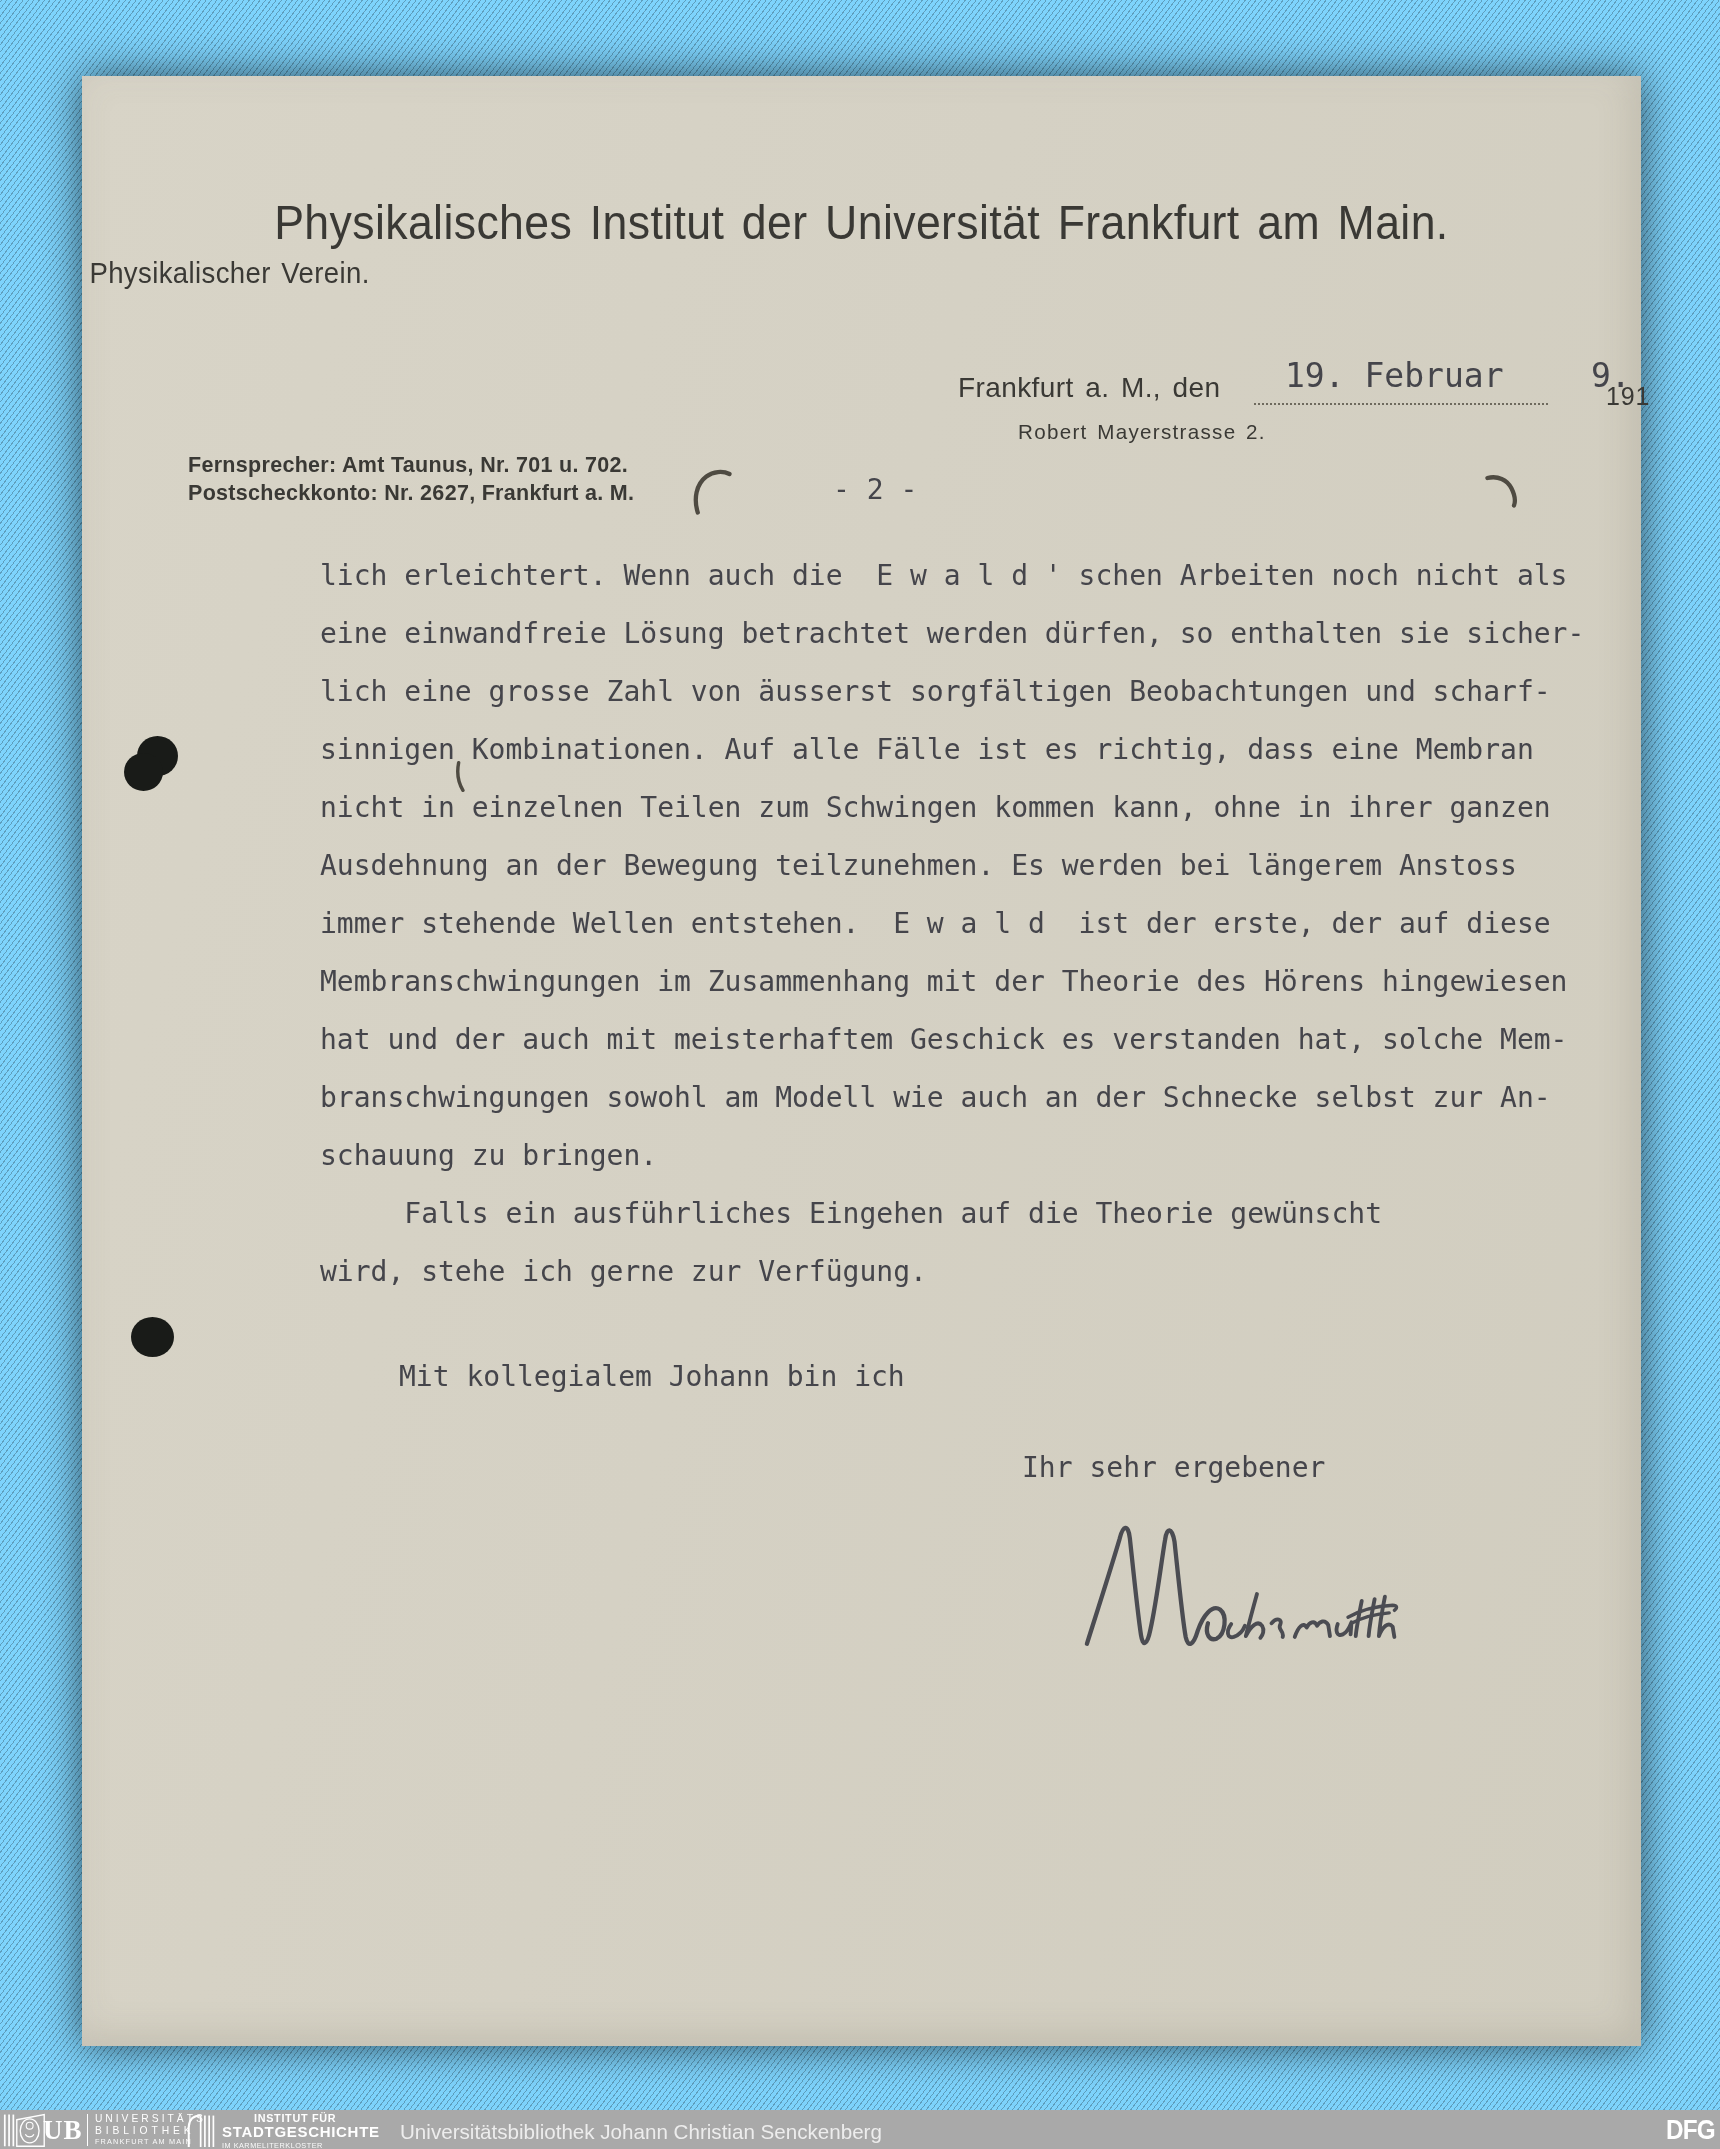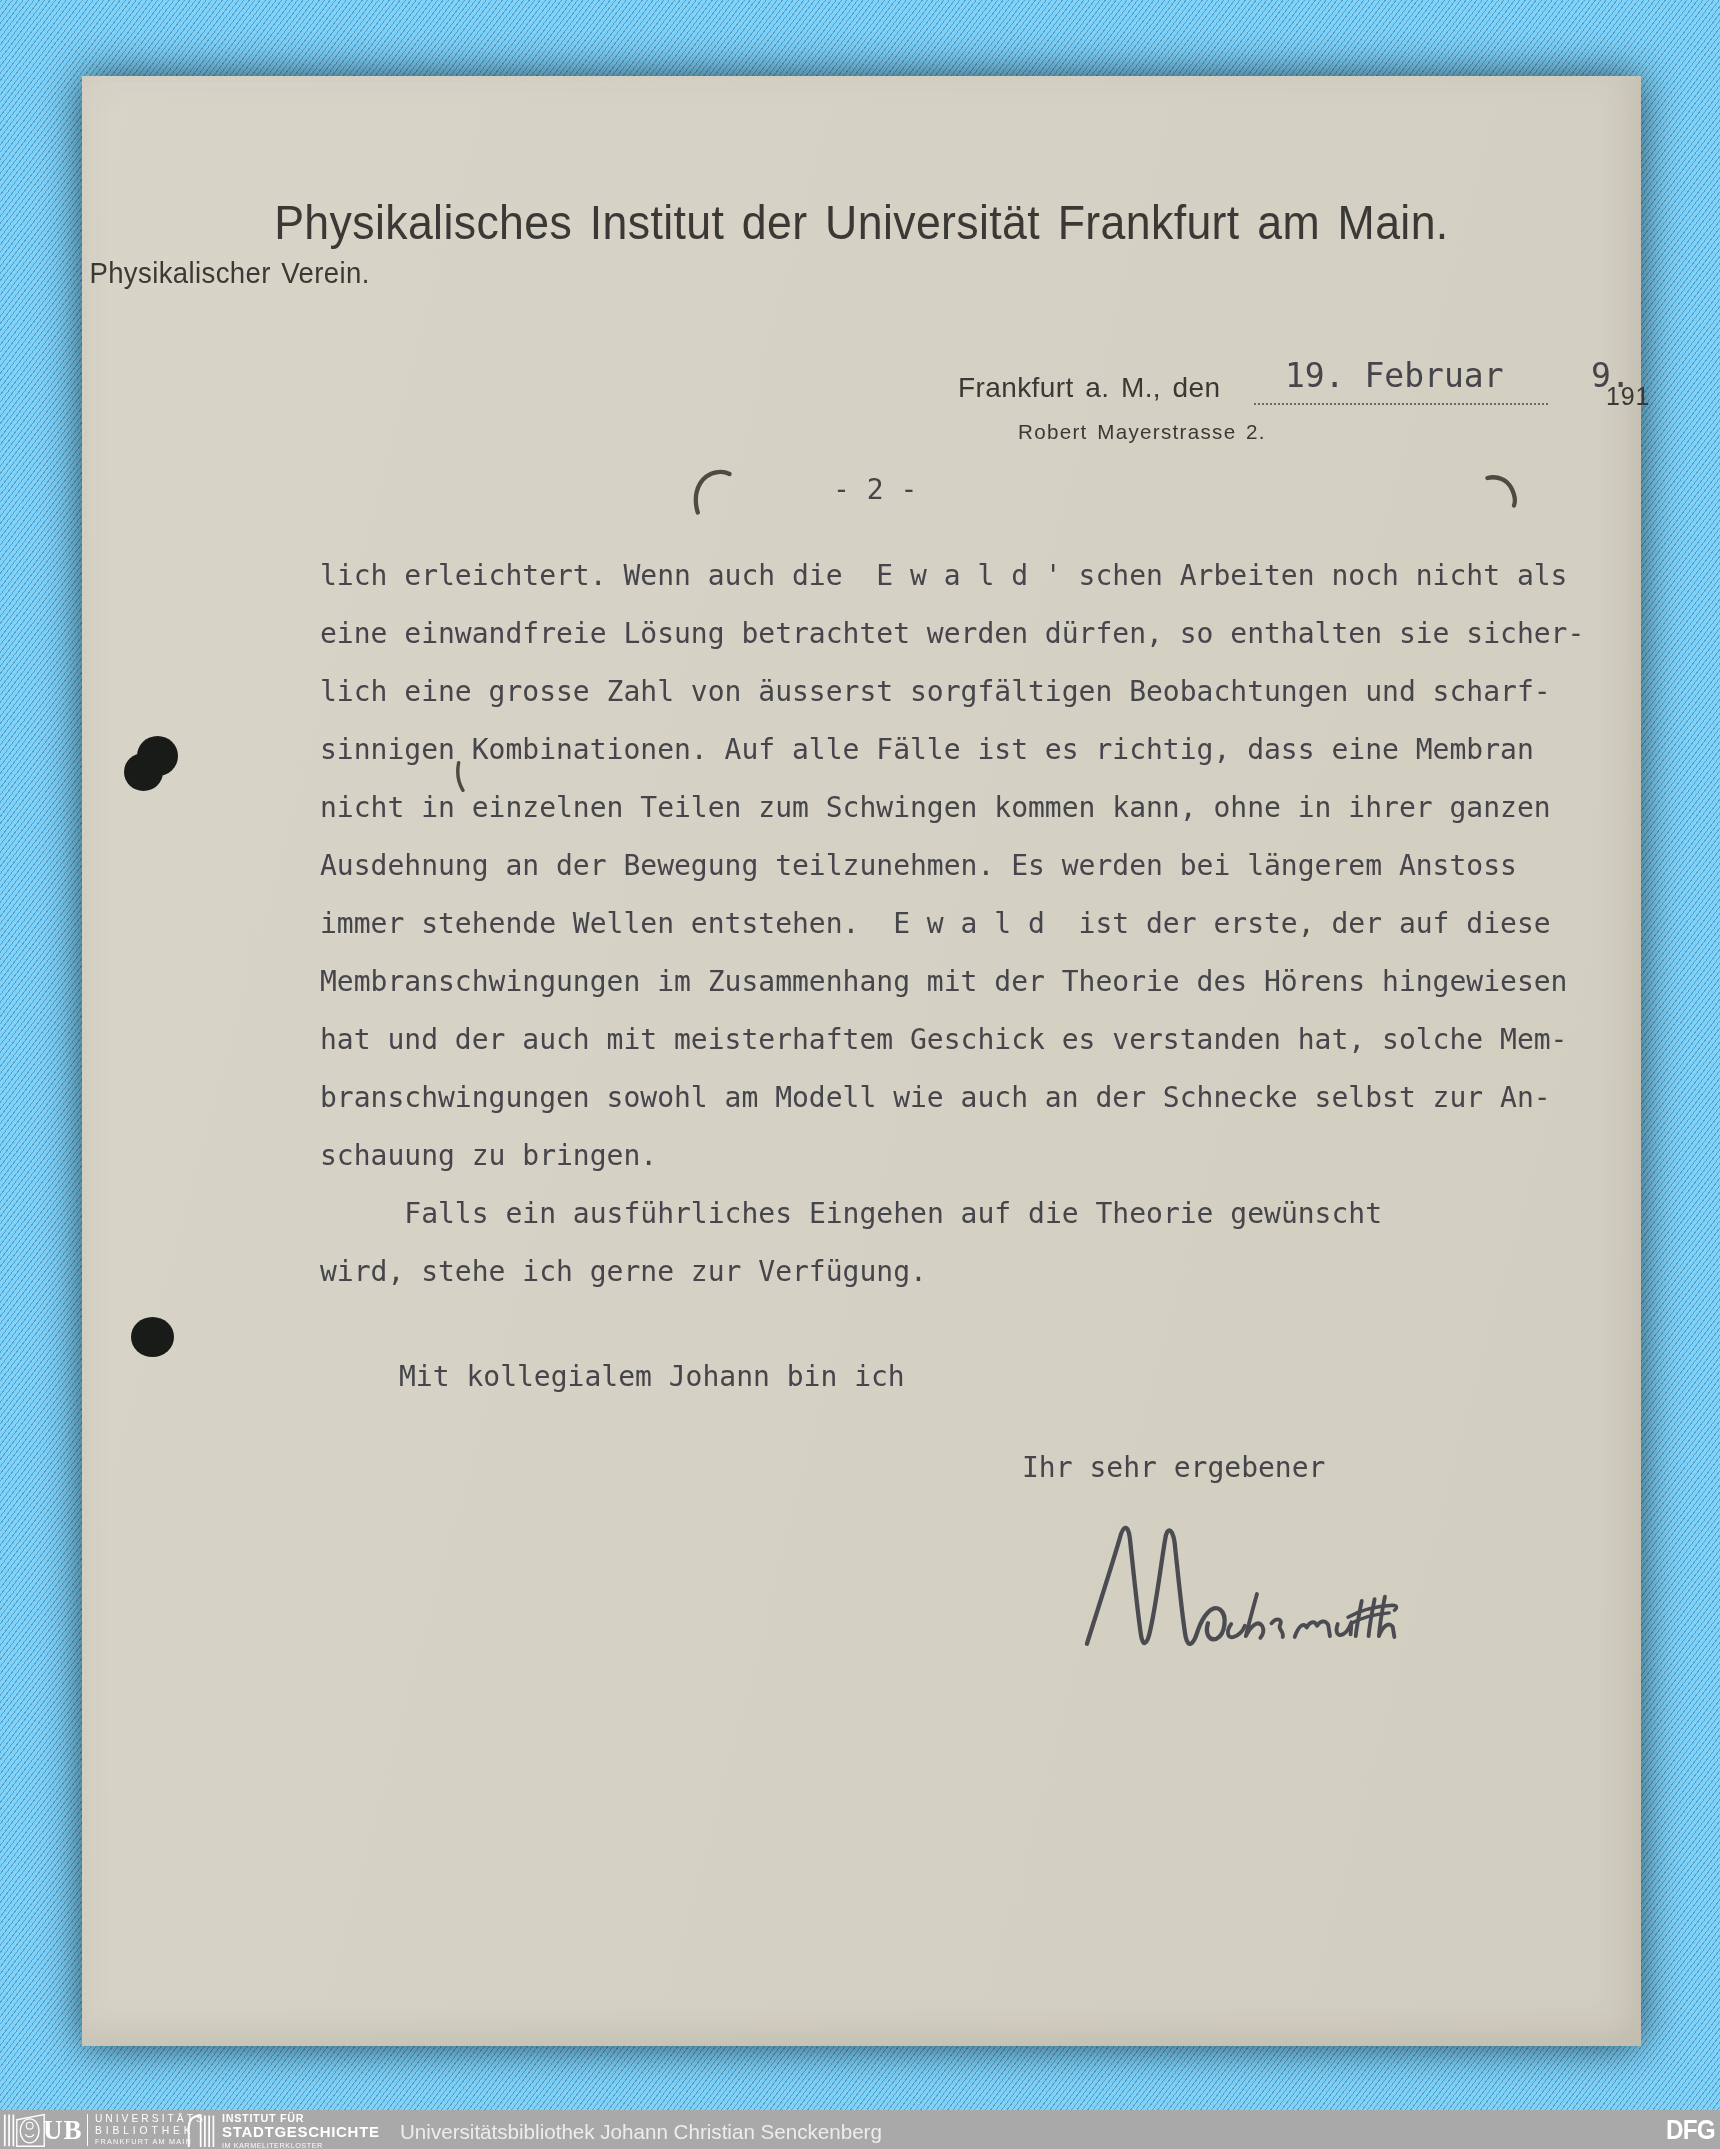--- a/index.html
+++ b/index.html
@@ -58,21 +58,21 @@
   .hole-1b{left:42px;top:677px;width:39px;height:38px;}
   .hole-2{left:49px;top:1241px;width:43px;height:40px;}
 
   .footer-bar{position:absolute;left:0;top:2110px;width:1721px;height:48px;background:#a9a9a9;color:#ffffff;}
   .ub-abbr{position:absolute;left:43px;top:6.9px;font-family:"Liberation Serif", serif;font-weight:700;font-size:27px;line-height:27px;letter-spacing:0.9px;}
   .ub-stack{position:absolute;left:87px;top:4.3px;border-left:1.7px solid #fff;padding-left:6.9px;line-height:1;}
   .ub-stack .l1{font-size:10.3px;letter-spacing:3px;margin-bottom:1.7px;}
   .ub-stack .l2{font-size:10.3px;letter-spacing:3.9px;margin-bottom:1.7px;}
   .ub-stack .l3{font-size:7.3px;letter-spacing:1.2px;opacity:.95;}
   .inst-stack{position:absolute;left:222px;top:2.6px;line-height:1;}
-  .inst-stack .l1{font-size:10.8px;font-weight:700;letter-spacing:0.7px;margin-bottom:0.9px;}
+  .inst-stack .l1{font-size:10.8px;font-weight:700;letter-spacing:0.7px;margin-bottom:0.9px;margin-left:32px;}
   .inst-stack .l2{font-size:15px;font-weight:700;letter-spacing:0.7px;margin-bottom:3px;}
   .inst-stack .l3{font-size:7.3px;letter-spacing:0.5px;margin-bottom:0.9px;opacity:.95;}
   .inst-stack .l4{font-size:7.3px;letter-spacing:0.5px;opacity:.95;}
   .credit{position:absolute;left:400px;top:10.3px;font-size:20.6px;color:#ededed;white-space:nowrap;}
   .dfg{position:absolute;left:1666px;top:5.2px;font-size:27px;font-weight:700;letter-spacing:-0.9px;transform:scaleX(.9);transform-origin:left;color:#fff;}
   svg{display:block;}
 </style>
 </head>
 <body>
 
@@ -87,20 +87,24 @@
       <span class="subtitle-inner printed">Physikalischer Verein.</span>
     </div>
 
     <div class="place-line printed">Frankfurt a. M., den</div>
     <div class="date-dots"></div>
     <div class="typed-date typed">19. Februar</div>
     <div class="year-printed printed">191</div>
     <div class="year-typed typed">9.</div>
     <div class="address-line printed">Robert Mayerstrasse 2.</div>
 
+    <div class="contact">
+      <div>Fernsprecher: Amt Taunus, Nr. 701 u. 702.</div>
+      <div>Postscheckkonto: Nr. 2627, Frankfurt a. M.</div>
+    </div>
 
     <svg class="pencil-left" style="position:absolute;left:607px;top:392px;" width="45" height="48" viewBox="0 0 52 56">
       <path class="pencil" stroke-width="5" d="M10,52 C5,36 8,19 20,10 C28,4 39,3 47,7"></path>
     </svg>
     <div class="page-number typed">- 2 -</div>
     <svg style="position:absolute;left:1402px;top:396px;" width="36" height="36" viewBox="0 0 42 42">
       <path class="pencil" stroke-width="5" d="M4,7 C16,4 27,9 32,19 C36,27 37,34 35,39"></path>
     </svg>
     <svg style="position:absolute;left:368px;top:685px;" width="19" height="31" viewBox="0 0 22 36">
       <path class="pencil" stroke-width="4" d="M10,2 C8,12 9,24 15,34"></path>

